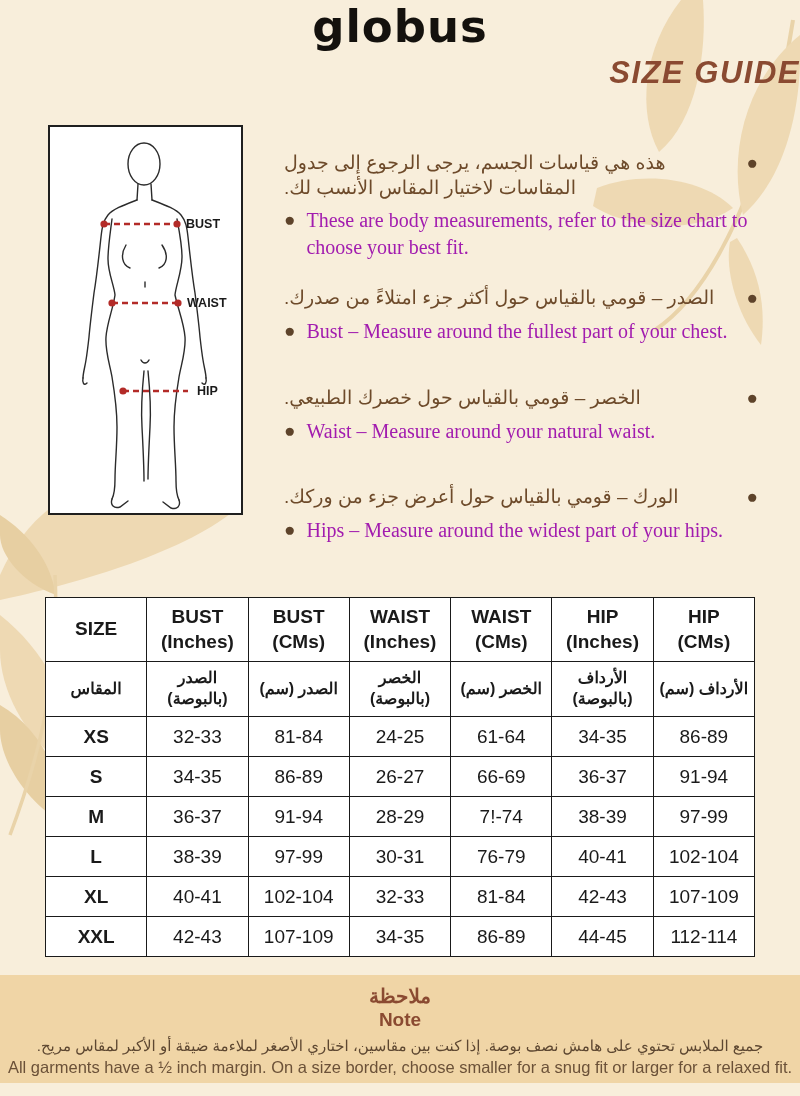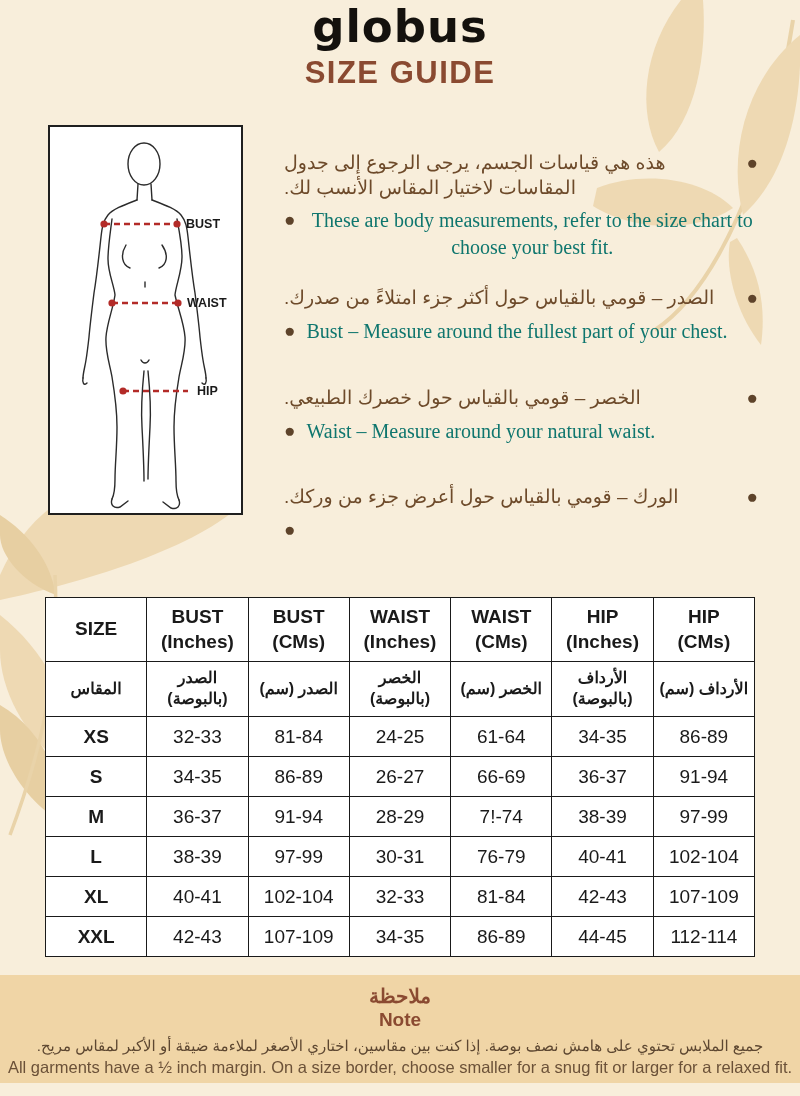--- a/index.html
+++ b/index.html
@@ -16,41 +16,41 @@
   .decor-left{ left:0; top:455px; }
   .content{ position:relative; z-index:1; }
 
   
   .logo{
     text-align:center; 
     font-size:45px; font-weight:600; letter-spacing:1px; color:#14110d;
     font-family:"DejaVu Sans", sans-serif;
   }
   .page-title{
-    text-align:center; margin-top:2px;
-    font-size:31px; font-weight:800; letter-spacing:1.5px; color:#8a4a31;
+    text-align:right; margin-top:2px;
+    font-size:31px; font-weight:800; letter-spacing:1.5px; color:#8a4a31;font-style:italic;
   }
 
   
   .diagram-box{
     position:absolute; left:48px; top:125px; width:195px; height:390px;
     background:#ffffff; border:2px solid #1f1f1f;
   }
   .diagram-box svg{ display:block; }
 
   
   .bullets{ position:absolute; left:284px; top:150px; width:474px; }
   .bullet-group{ margin-bottom:25px; }
   .bullet{ display:flex; gap:11px; margin-bottom:7px; }
   .bullet .dot{ font-size:19px; line-height:1.35; color:#5e432a; flex:0 0 auto; }
   .bullet-ar{ direction:rtl; }
   .bullet-ar .txt{ direction:rtl; text-align:left; width:100%; }
   .bullet .txt{ font-size:19px; line-height:1.32; }
   .bullet-ar .txt{ color:#6d4a2a; font-weight:500; }
-  .bullet-en .txt{ color:#0f766e; font-family:"Liberation Serif", serif; font-size:20px;text-align:center; }
+  .bullet-en .txt{ color:#a21caf; font-family:"Liberation Serif", serif; font-size:20px; }
 
   
   .model-note{ position:absolute; left:48px; top:531px; }
   .model-note .ar{ direction:rtl; text-align:left; width:fit-content;
     font-size:17px; color:#3c2f20; margin-bottom:3px; font-weight:500;}
   .model-note .en{ font-family:"Liberation Serif", serif; font-size:18px; color:#2f261a; }
 
   
   .size-table{
     position:absolute; left:45px; top:597px; width:710px;
@@ -183,20 +183,21 @@
           <span class="txt">Waist – Measure around your natural waist.</span>
         </div>
     </div>
     <div class="bullet-group" style="margin-top:40px;">
       <div class="bullet bullet-ar">
           <span class="dot">●</span>
           <span class="txt">الورك – قومي بالقياس حول أعرض جزء من وركك.</span>
         </div>
       <div class="bullet bullet-en">
           <span class="dot">●</span>
+          <span class="txt">Hips – Measure around the widest part of your hips.</span>
         </div>
     </div>
   </div>
 
 
   <table class="size-table">
     <tbody>
       <tr class="hdr-en">
         <th>
             <div>SIZE</div>

